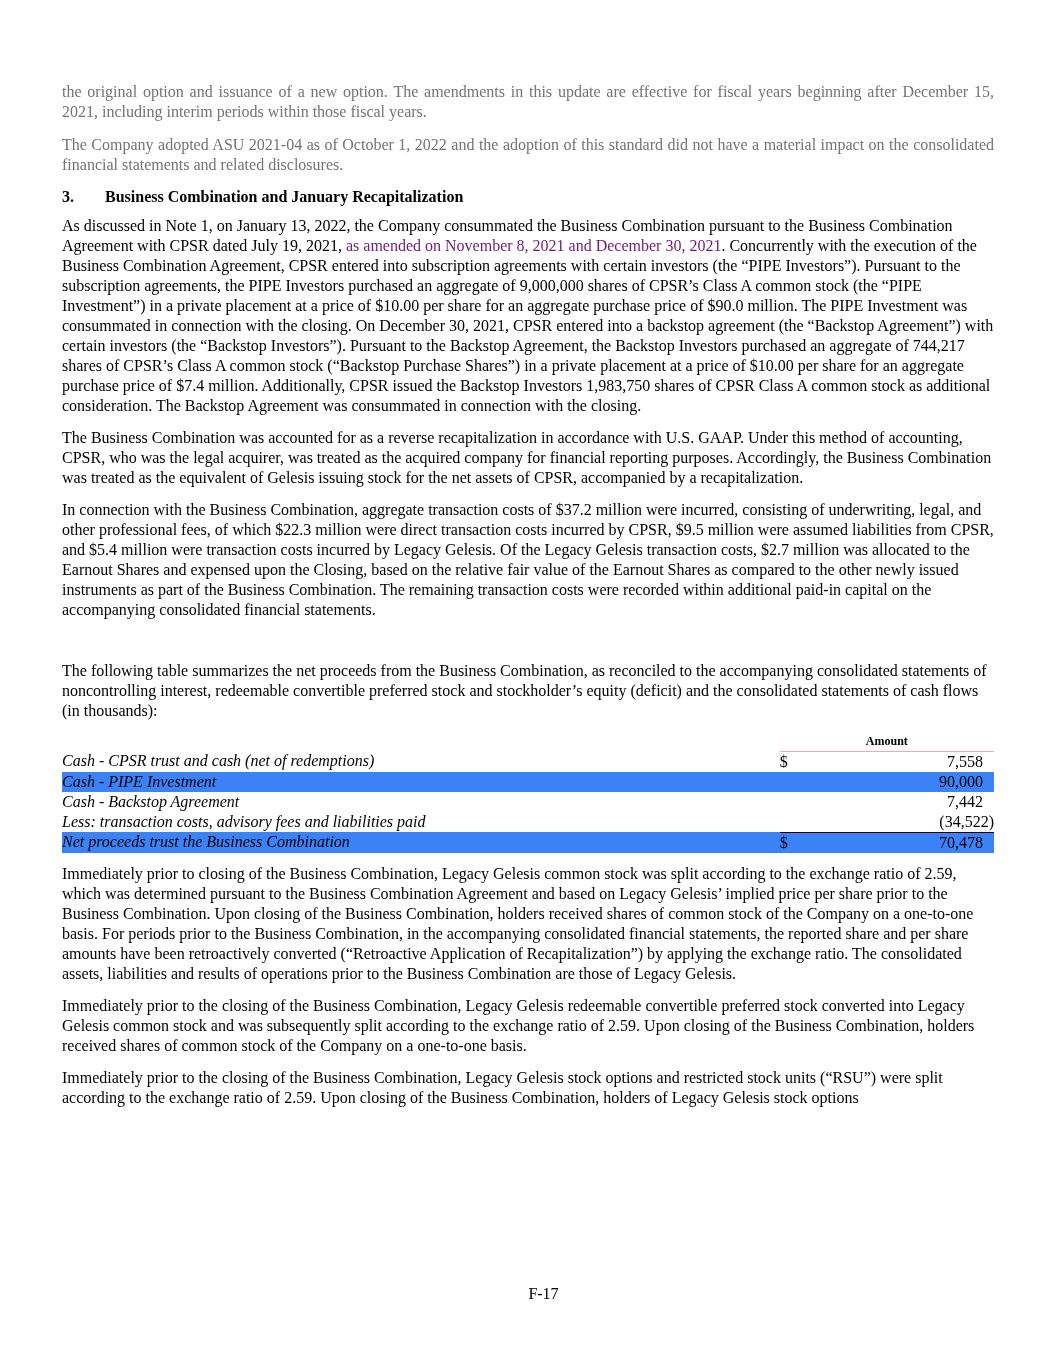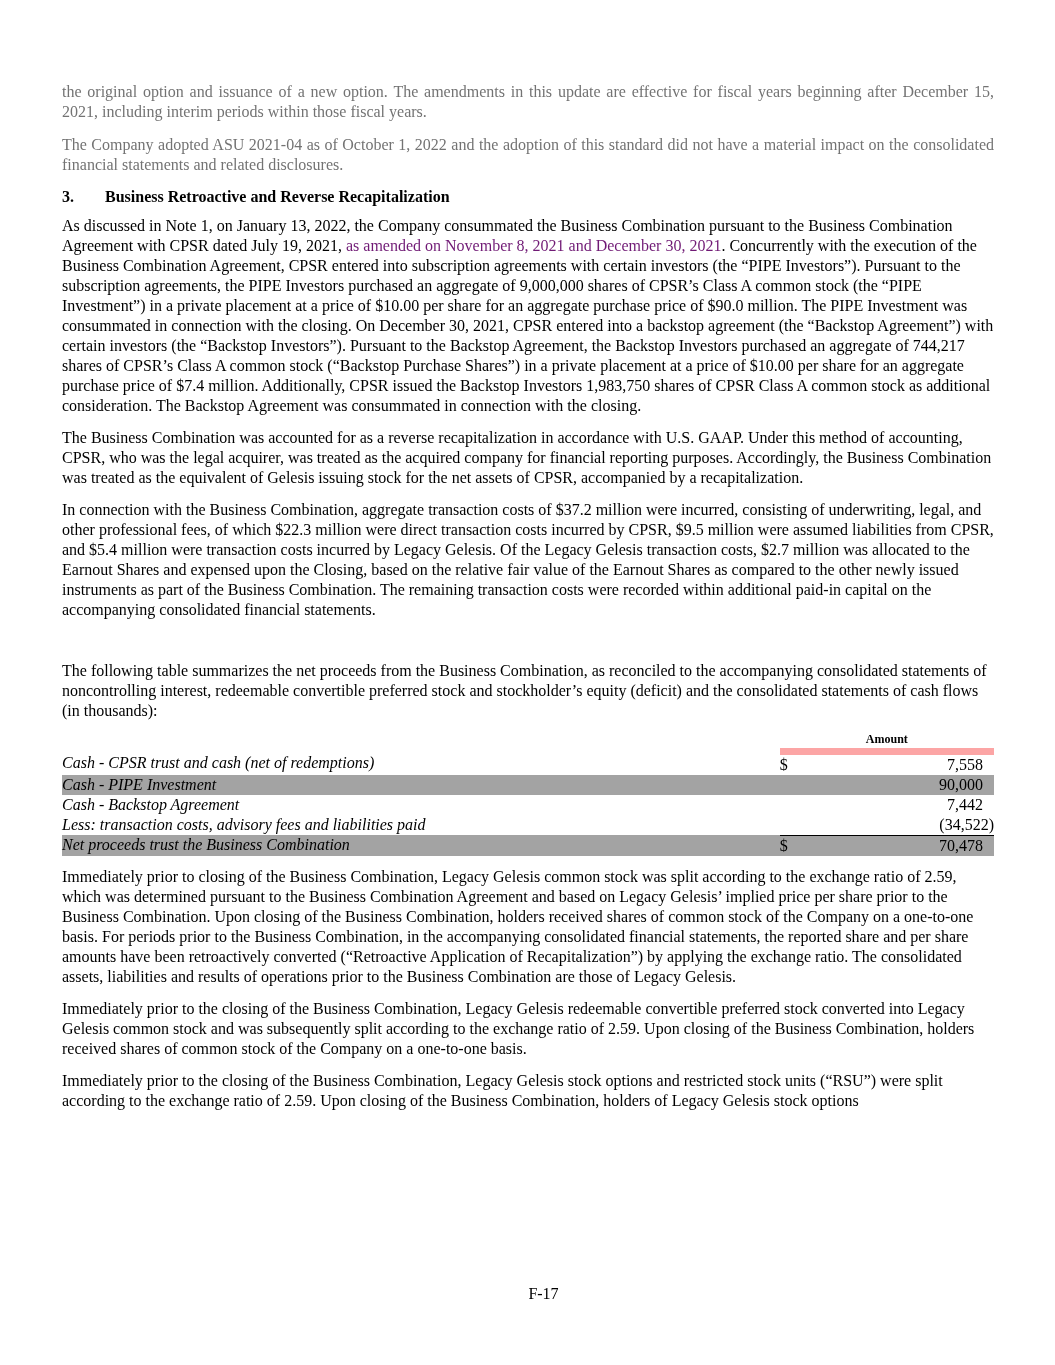--- a/index.html
+++ b/index.html
@@ -54,26 +54,26 @@
       padding: 0;
       height: 20px;
       line-height: 20px;
     }
     table.proceeds th.amount-header {
       font-size: 12px;
       font-weight: bold;
       text-align: center;
       height: 14px;
       line-height: 14px;
-      border-bottom: 7px solid #fca5a5;
+      border-bottom: 1px solid #fca5a5;
     }
     .col-label { width: 725px; font-style: italic; }
     .col-cur { width: 20px; text-align: left; padding-left: 2px; }
     .col-val { width: 185px; text-align: right; }
-    tr.shade td { background: #a3a3a3; }
+    tr.shade td { background: #3b82f6; }
     .u-top td.col-cur, .u-top td.col-val { border-top: 1px solid #000; }
     .neg-pad { padding-right: 0; }
     .val-pad { padding-right: 11px !important; }
 
     .footer {
       position: absolute;
       top: 1284px;
       left: 0;
       width: 1055px;
       text-align: center;
@@ -84,21 +84,21 @@
 </head>
 <body>
 
 <div class="page">
 
   <p class="gray p-first">the original option and issuance of a new option. The amendments in this update are effective for fiscal years beginning after December 15, 2021, including interim periods within those fiscal years.</p>
   <p class="gray p-block">The Company adopted ASU 2021-04 as of October 1, 2022 and the adoption of this standard did not have a material impact on the consolidated financial statements and related disclosures.</p>
 
   <div class="section-heading">
     <span class="section-num">3.</span>
-    <span>Business Retroactive and Reverse Recapitalization</span>
+    <span>Business Combination and January Recapitalization</span>
   </div>
 
   <p class="p-block left"><span>As discussed in Note 1, on January 13, 2022, the Company consummated the Business Combination pursuant to the Business Combination Agreement with CPSR dated July 19, 2021,</span><span class="amended"> as amended on November 8, 2021 and December 30, 2021</span><span>. Concurrently with the execution of the Business Combination Agreement, CPSR entered into subscription agreements with certain investors (the “PIPE Investors”). Pursuant to the subscription agreements, the PIPE Investors purchased an aggregate of 9,000,000 shares of CPSR’s Class A common stock (the “PIPE Investment”) in a private placement at a price of $10.00 per share for an aggregate purchase price of $90.0 million. The PIPE Investment was consummated in connection with the closing. On December 30, 2021, CPSR entered into a backstop agreement (the “Backstop Agreement”) with certain investors (the “Backstop Investors”). Pursuant to the Backstop Agreement, the Backstop Investors purchased an aggregate of 744,217 shares of CPSR’s Class A common stock (“Backstop Purchase Shares”) in a private placement at a price of $10.00 per share for an aggregate purchase price of $7.4 million. Additionally, CPSR issued the Backstop Investors 1,983,750 shares of CPSR Class A common stock as additional consideration. The Backstop Agreement was consummated in connection with the closing.</span></p>
 
   <p class="p-block left">The Business Combination was accounted for as a reverse recapitalization in accordance with U.S. GAAP. Under this method of accounting, CPSR, who was the legal acquirer, was treated as the acquired company for financial reporting purposes. Accordingly, the Business Combination was treated as the equivalent of Gelesis issuing stock for the net assets of CPSR, accompanied by a recapitalization.</p>
 
   <p class="p-block left">In connection with the Business Combination, aggregate transaction costs of $37.2 million were incurred, consisting of underwriting, legal, and other professional fees, of which $22.3 million were direct transaction costs incurred by CPSR, $9.5 million were assumed liabilities from CPSR, and $5.4 million were transaction costs incurred by Legacy Gelesis. Of the Legacy Gelesis transaction costs, $2.7 million was allocated to the Earnout Shares and expensed upon the Closing, based on the relative fair value of the Earnout Shares as compared to the other newly issued instruments as part of the Business Combination. The remaining transaction costs were recorded within additional paid-in capital on the accompanying consolidated financial statements.</p>
 
   <p class="p-intro">The following table summarizes the net proceeds from the Business Combination, as reconciled to the accompanying consolidated statements of noncontrolling interest, redeemable convertible preferred stock and stockholder’s equity (deficit) and the consolidated statements of cash flows (in thousands):</p>
 

